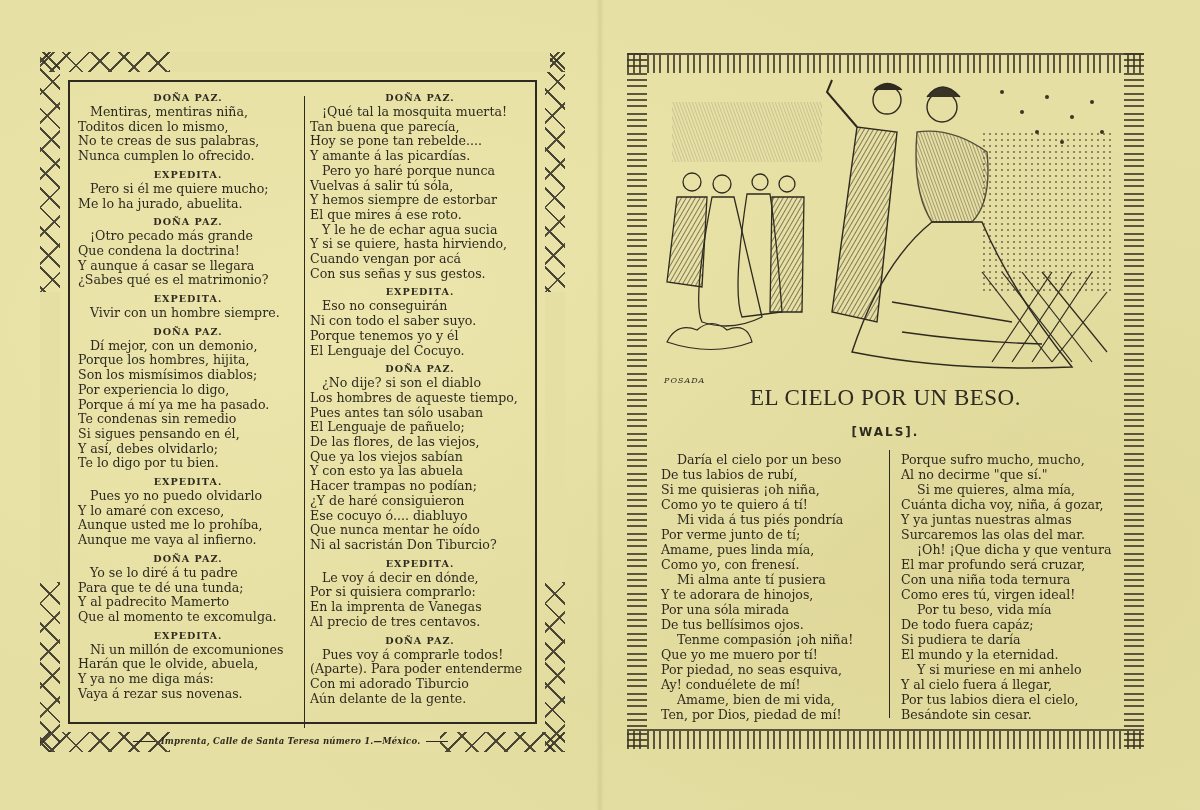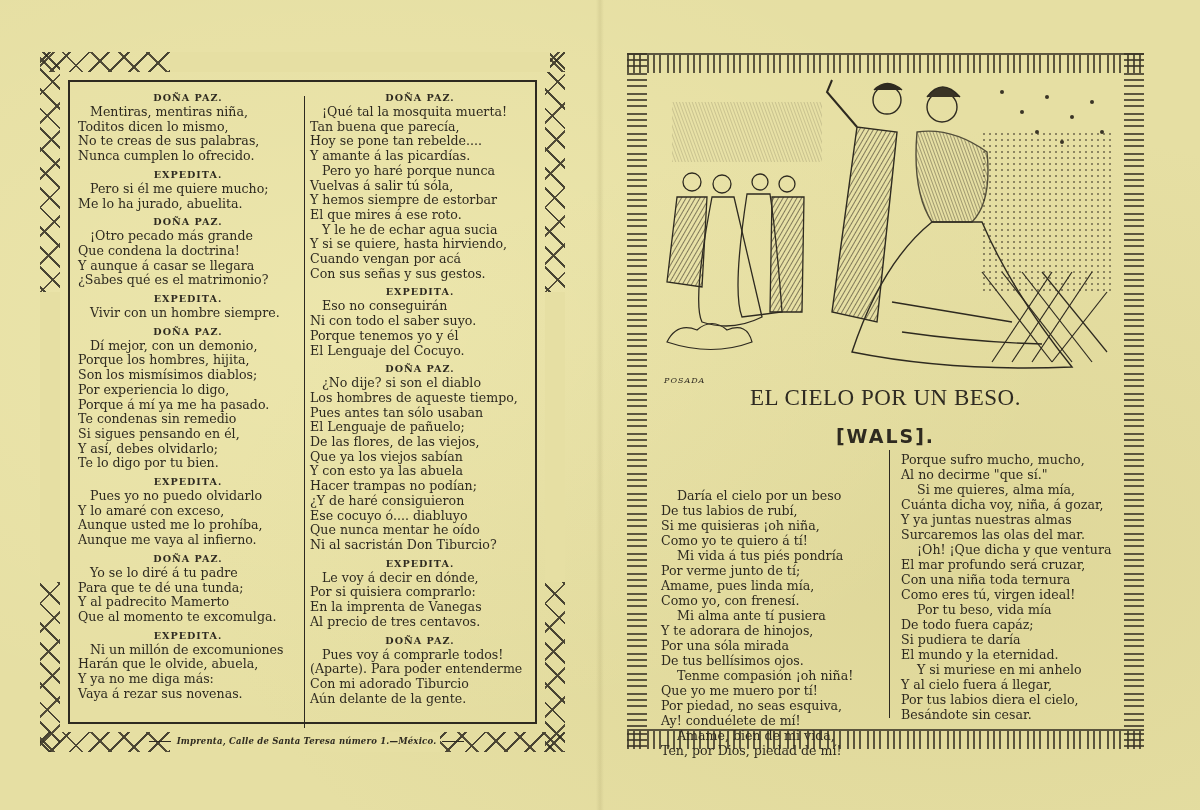--- a/index.html
+++ b/index.html
@@ -48,21 +48,21 @@
   .col { position:absolute; font-size:12.6px; line-height:14.7px; }
   .col .line { white-space:nowrap; display:block; }
   .col .line.indent { padding-left:12px; }
   .col .speaker { display:block; text-align:center; font-size:9.6px; letter-spacing:1px;
     font-weight:bold; margin-top:5px; margin-bottom:1px; line-height:12px; }
   .col .speaker.first { margin-top:0; }
 
   .col-left { left:78px; top:92px; width:220px; }
   .col-right { left:310px; top:92px; width:220px; }
 
-  .imprint { position:absolute; left:44px; top:736px; width:525px; text-align:center;
+  .imprint { position:absolute; left:28px; top:736px; width:525px; text-align:center;
     font-size:8.5px; font-style:italic; font-weight:bold; letter-spacing:.2px; }
   .imprint .dash { display:inline-block; width:22px; height:1.5px; background:#2e2a20; vertical-align:middle; margin:0 6px; }
 
   
   .right-frame { position:absolute; left:627px; top:53px; width:517px; height:696px; }
   .greek { position:absolute; }
   .greek-top, .greek-bottom { left:0; width:100%; height:20px;
     background-image:
       linear-gradient(#3a3426,#3a3426),
       repeating-linear-gradient(90deg, #3a3426 0 2px, transparent 2px 6px, #3a3426 6px 8px, transparent 8px 12px, #3a3426 12px 14px, transparent 14px 18px, transparent 18px 20px);
@@ -78,26 +78,26 @@
     opacity:.8; }
   .greek-left { left:0; }
   .greek-right { right:0; }
 
   .illustration { position:absolute; left:652px; top:72px; width:460px; height:305px; overflow:hidden; }
   .sig { position:absolute; left:664px; top:376px; font-size:8px; font-style:italic; letter-spacing:1px; }
 
   .title { position:absolute; left:627px; top:385px; width:517px; text-align:center;
     font-family:"Liberation Serif", serif; font-size:23px; letter-spacing:.5px; color:#2f2b22; }
   .subtitle { position:absolute; left:627px; top:425px; width:517px; text-align:center;
-    font-family:"DejaVu Sans", sans-serif; font-weight:bold; font-size:19px; letter-spacing:2px; }
+    font-family:"DejaVu Sans", sans-serif; font-weight:bold; font-size:12px; letter-spacing:2px; }
 
   .song-col { position:absolute; font-size:12.6px; line-height:15px; }
   .song-col .line { display:block; white-space:nowrap; }
   .song-col .line.indent { padding-left:16px; }
-  .song-left { left:661px; top:452px; width:220px;margin-top:36px; }
+  .song-left { left:661px; top:452px; width:220px; }
   .song-right { left:901px; top:452px; width:220px; }
   .song-divider { position:absolute; left:889px; top:450px; width:1px; height:268px; background:#2e2a20; }
 </style>
 </head>
 <body>
 
 <div class="sheet"></div>
 <div class="fold"></div>
 
 <div class="left-frame">

